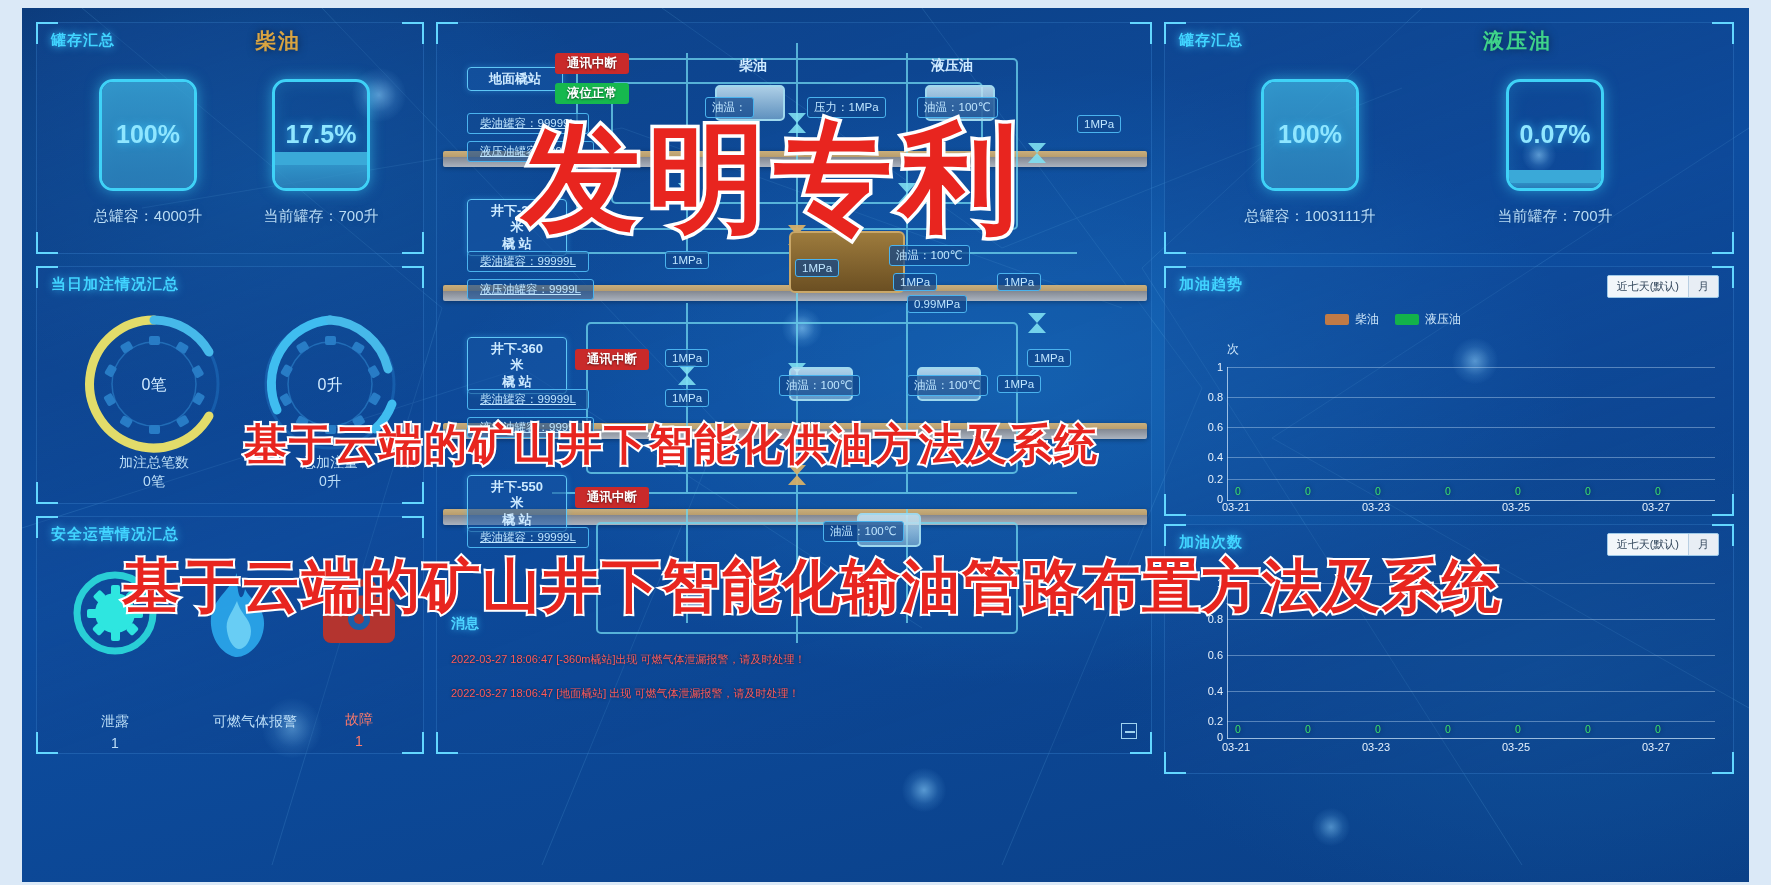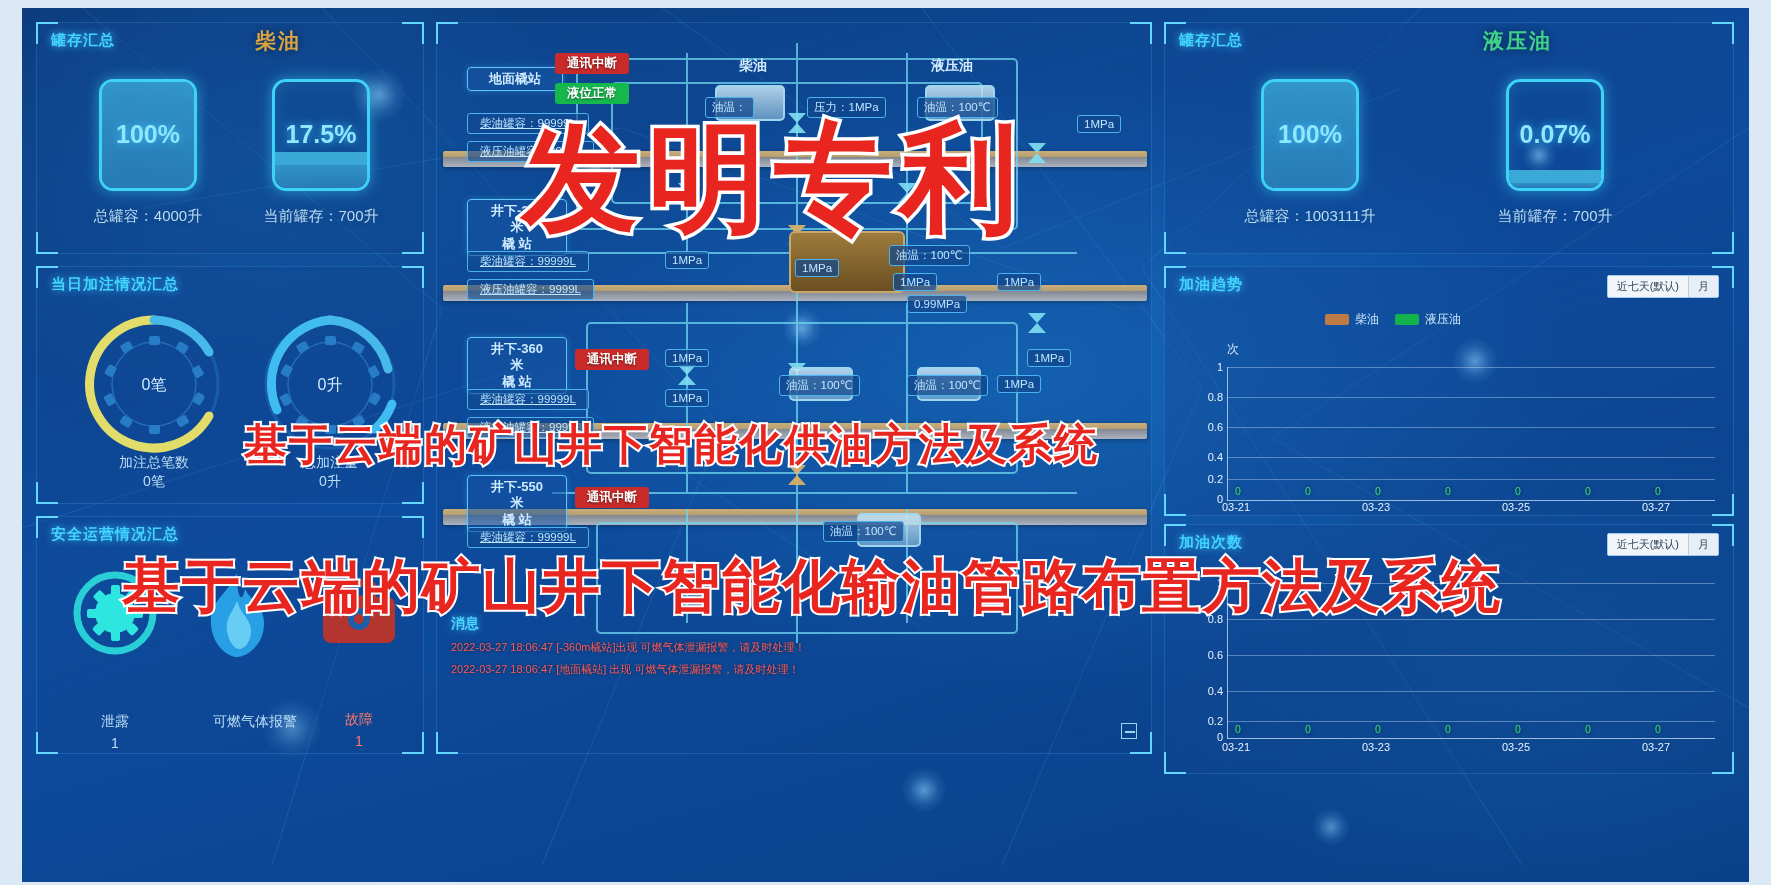--- a/index.html
+++ b/index.html
@@ -129,21 +129,21 @@
   }
   .oiltank {
     position:absolute; border-radius:6px;
     background:linear-gradient(180deg,#9d7b3d,#6b4f22);
     border:2px solid #c9a768;
   }
 
   
   .msgpanel { position:absolute; }
   .msgtitle { font-size:14px; font-weight:700; color:#4cd3ff; text-shadow:0 0 7px rgba(60,200,255,.8); }
-  .msgline { font-size:11px; color:#ff5a5a; margin-top:7px; white-space:nowrap;
+  .msgline { font-size:11px; color:#ff5a5a; margin-top:19px; white-space:nowrap;
              text-shadow:0 0 3px rgba(0,0,0,.6); }
 
   
   .chartpanel { position:absolute; }
   .toggle {
     position:absolute; display:flex; border:1px solid #9ec9e8;
     background:#e8eef5; border-radius:2px; overflow:hidden;
   }
   .toggle .opt {
     font-size:11px; color:#33475c; padding:3px 9px; white-space:nowrap;

